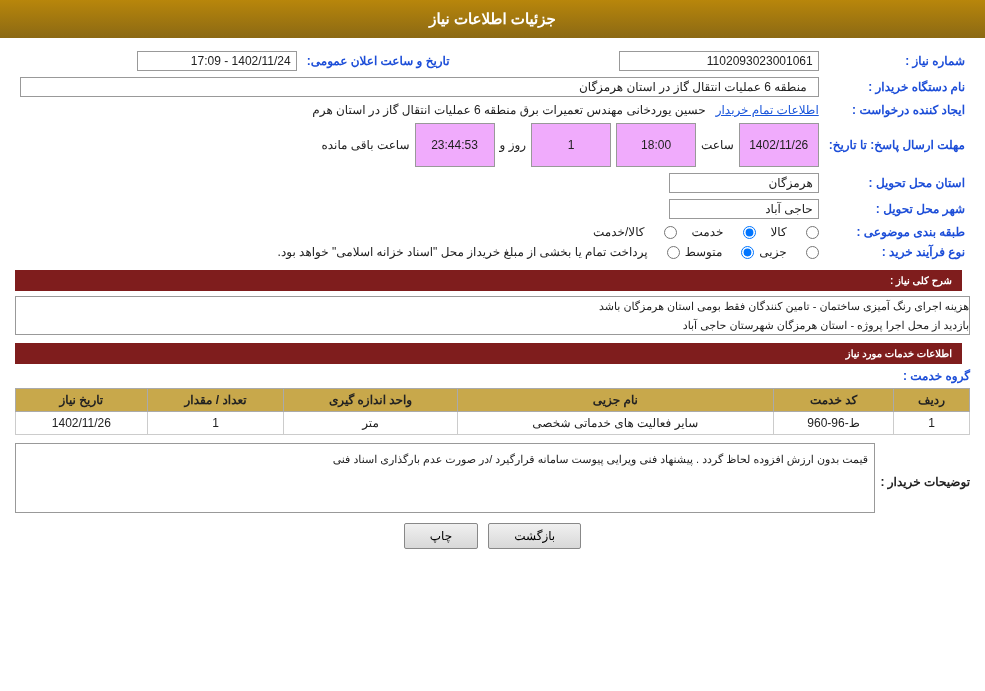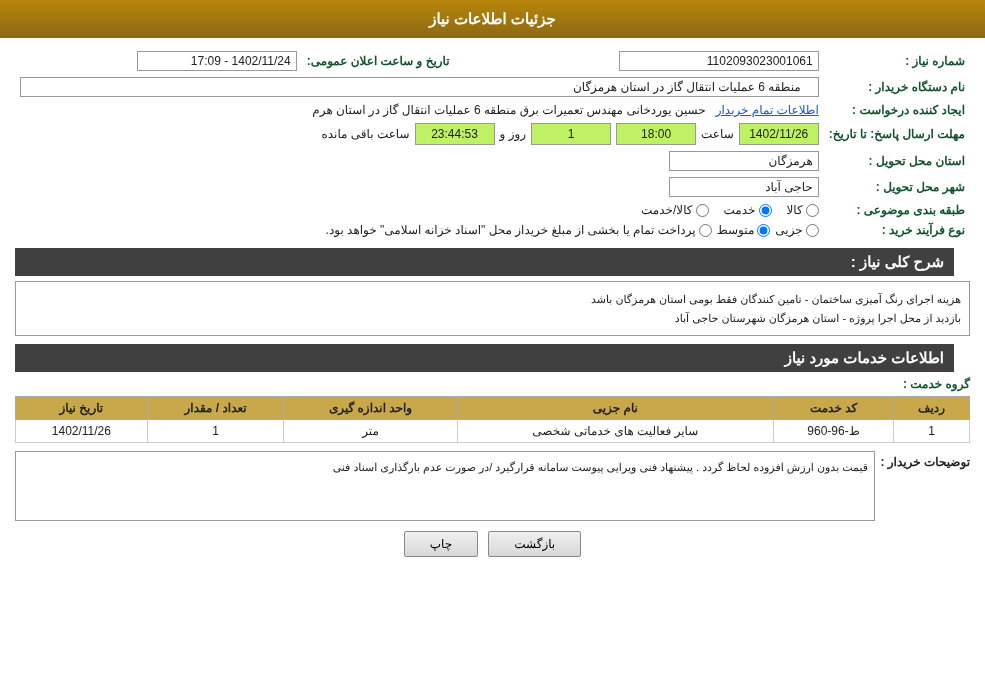--- a/index.html
+++ b/index.html
@@ -33,70 +33,70 @@
       margin-bottom: 8px;
     }
     .info-table td {
       padding: 3px 5px;
       vertical-align: middle;
     }
     .label-cell {
       text-align: right;
       font-weight: bold;
       white-space: nowrap;
-      color: #14532d;
+      color: #1d4ed8;
       width: 130px;
     }
     .input-box {
       border: 1px solid #999;
       background: #fff;
       padding: 2px 5px;
       min-height: 20px;
       display: inline-block;
     }
     .input-full {
       width: 100%;
       border: 1px solid #999;
       background: #fff;
-      padding: 2px 17px;
+      padding: 2px 11px;
       min-height: 20px;
     }
     .section-title {
-      background: #404040;
+      background: #7f1d1d;
       color: #fff;
       font-weight: bold;
       padding: 5px 10px;
-      margin: 8px 16px 5px 0;
-      font-size: 15px;
+      margin: 8px 8px 5px 0;
+      font-size: 10px;
     }
     .radio-group {
       display: flex;
       gap: 15px;
       align-items: center;
     }
     .radio-option {
       display: flex;
       align-items: center;
-      gap: 3px;
+      gap: 19px;
     }
     .link-text {
       color: #1a56db;
       text-decoration: underline;
       cursor: pointer;
     }
     .date-time-row {
       display: flex;
       align-items: center;
       gap: 5px;
       direction: rtl;
     }
     .small-box {
       border: 1px solid #999;
-      background: #bef264;
-      padding: 3px 5px;
+      background: #f0abfc;
+      padding: 14px 5px;
       min-height: 20px;
       display: inline-block;
       min-width: 80px;
       text-align: center;
     }
     .services-table {
       width: 100%;
       border-collapse: collapse;
       margin-top: 5px;
       margin-bottom: 8px;
@@ -114,38 +114,38 @@
       padding: 4px 8px;
       text-align: center;
       background: #fff;
     }
     .services-table tr:nth-child(even) td {
       background: #f9f9f9;
     }
     .note-box {
       border: 1px solid #999;
       background: #fff;
-      padding: 8px;
       margin-bottom: 8px;
       font-size: 11px;
       line-height: 1.7;
       text-align: right;
     }
     .buyer-notes-row {
       display: flex;
       align-items: flex-start;
       gap: 5px;
       margin-bottom: 8px;
     }
     .buyer-notes-label {
       font-weight: bold;
       white-space: nowrap;
       padding-top: 4px;
       min-width: 90px;
       text-align: right;
+      margin-top: 28px;
     }
     .buyer-notes-content {
       border: 1px solid #999;
       background: #fff;
       padding: 6px;
       flex: 1;
       font-size: 11px;
       line-height: 1.7;
       text-align: right;
       min-height: 70px;

